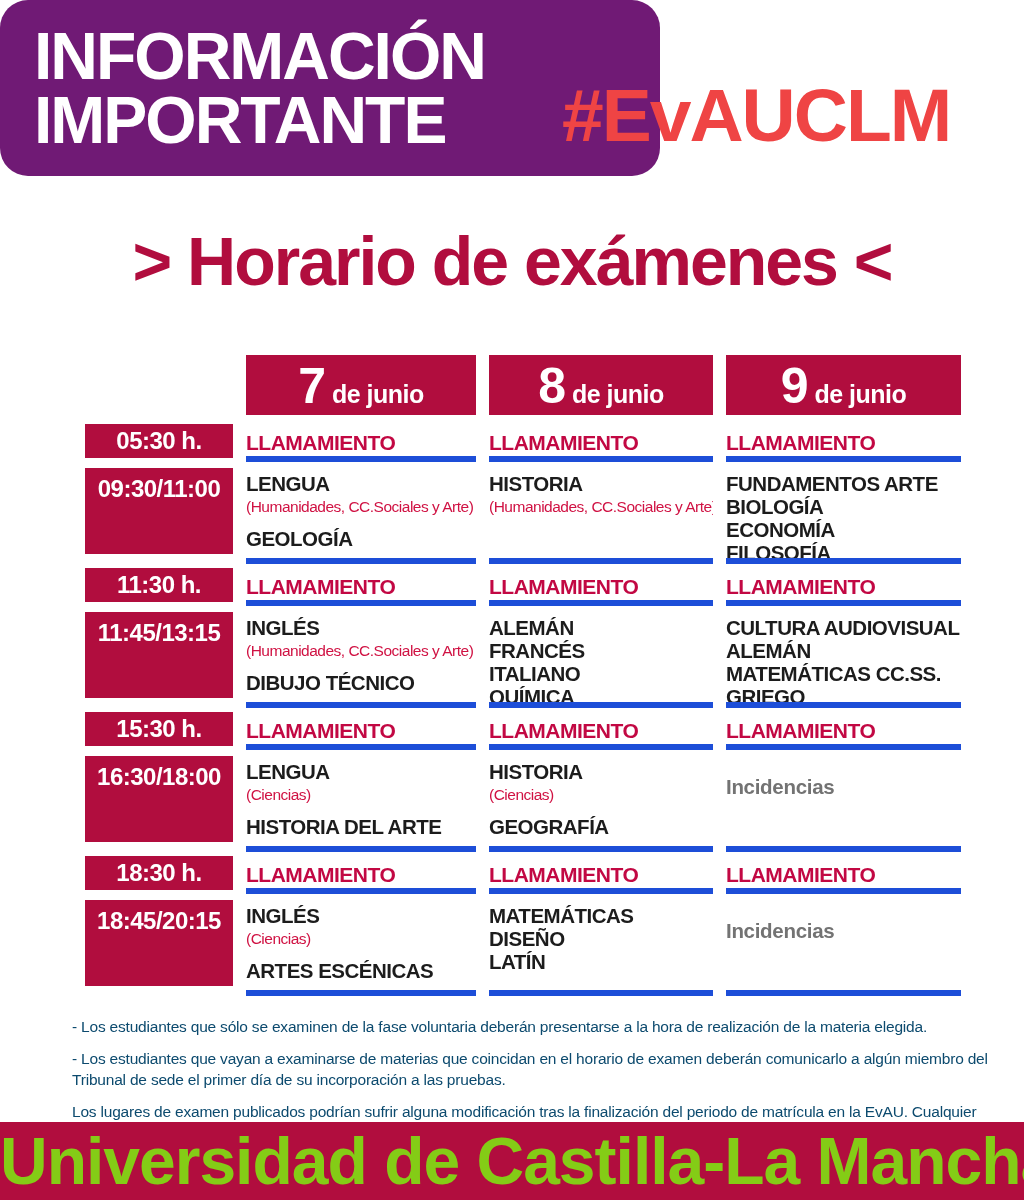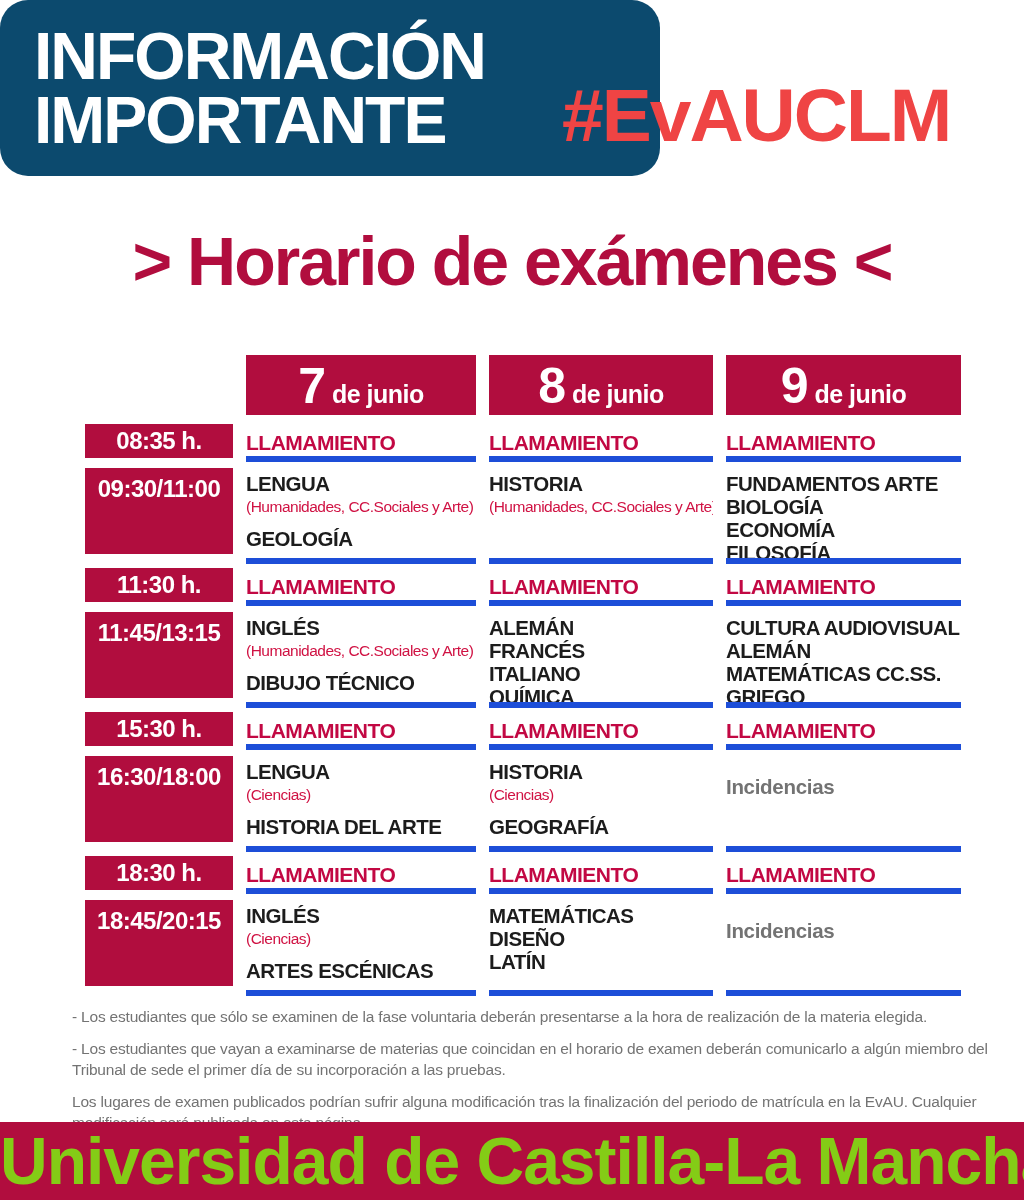--- a/index.html
+++ b/index.html
@@ -2,21 +2,21 @@
 <html><head>
 <meta charset="utf-8">
 <style>
   html,body{margin:0;padding:0;}
   body{
     width:1024px;height:1200px;position:relative;overflow:hidden;
     background:#ffffff;font-family:"Liberation Sans",sans-serif;
   }
   .banner{
     position:absolute;top:0;left:0;width:660px;height:176px;
-    background:#0c4a6e;color:#ffffff;box-sizing:border-box;
+    background:#701a75;color:#ffffff;box-sizing:border-box;
     padding:24px 0 0 34px;font-weight:bold;font-size:66px;line-height:64px;
     letter-spacing:-2px;
     border-radius:28px;
   }
   .hashtag{
     position:absolute;top:74px;left:562px;width:450px;
     color:#ef4444;font-weight:bold;font-size:75px;line-height:82px;
     letter-spacing:-2px;white-space:nowrap;
   }
   .title{
@@ -60,21 +60,21 @@
   .tracknote{
     color:#D01243;font-size:15.5px;line-height:19px;margin:2px 0 7px;
     letter-spacing:-0.5px;white-space:nowrap;
   }
   .plain{
     color:#737373;font-weight:bold;font-size:20.5px;padding-top:15px;
     letter-spacing:-0.3px;
   }
   .notes{position:absolute;top:1006px;left:72px;width:918px;}
   .notes p{
-    margin:0 0 11px;color:#737373;font-size:15.5px;line-height:21px;
+    margin:10px 0 11px;color:#0c4a6e;font-size:15.5px;line-height:21px;
     letter-spacing:-0.2px;
   }
   .footer-bar{
     position:absolute;top:1122px;left:0;width:1024px;height:78px;
     background:#B10D3E;color:#84cc16;text-align:center;
     font-weight:bold;font-size:66px;line-height:78px;letter-spacing:-1px;
     white-space:nowrap;
   }
 </style>
 </head>
@@ -97,21 +97,21 @@
     </div>
     <div class="day">
       <span class="num">8</span><span class="suf">de junio</span>
     </div>
     <div class="day">
       <span class="num">9</span><span class="suf">de junio</span>
     </div>
   </div>
   <div id="rows-host">
       <div class="row row-call">
-        <div class="time">08:35 h.</div>
+        <div class="time">05:30 h.</div>
         <div class="cell">
           <div class="call-label">LLAMAMIENTO</div>
         </div>
         <div class="cell">
           <div class="call-label">LLAMAMIENTO</div>
         </div>
         <div class="cell">
           <div class="call-label">LLAMAMIENTO</div>
         </div>
       </div>

